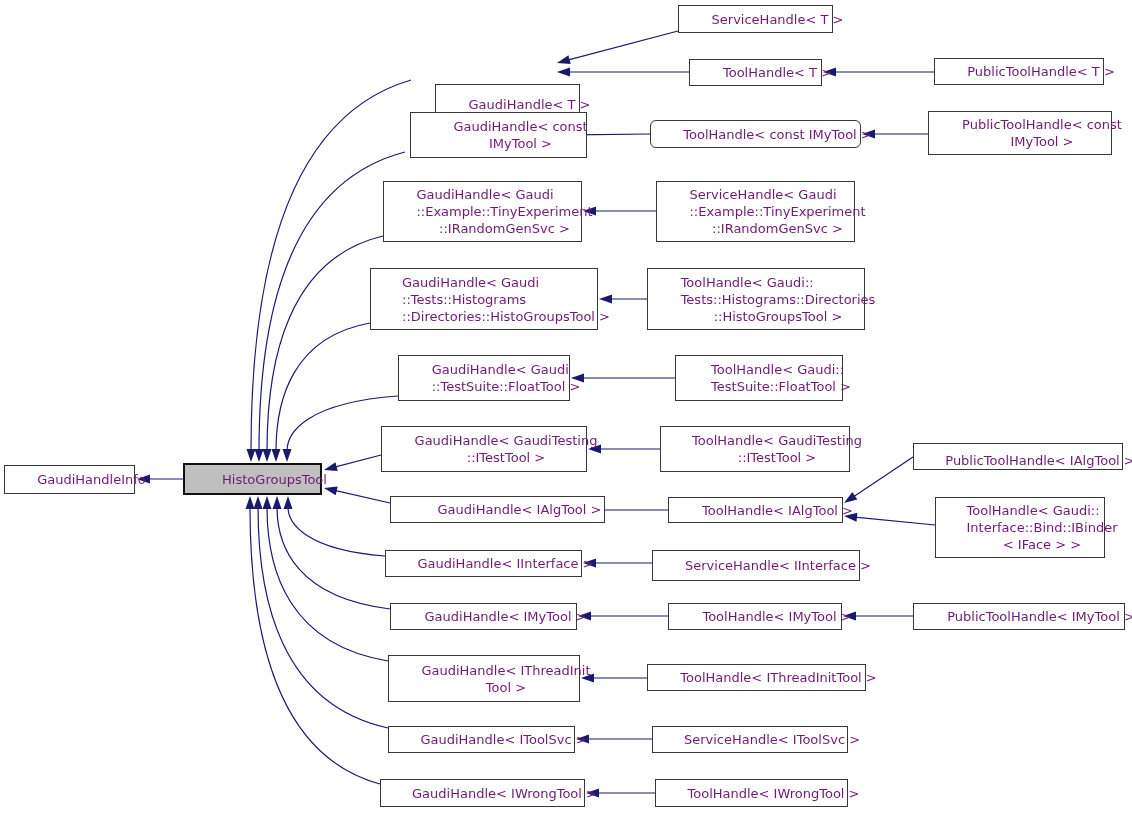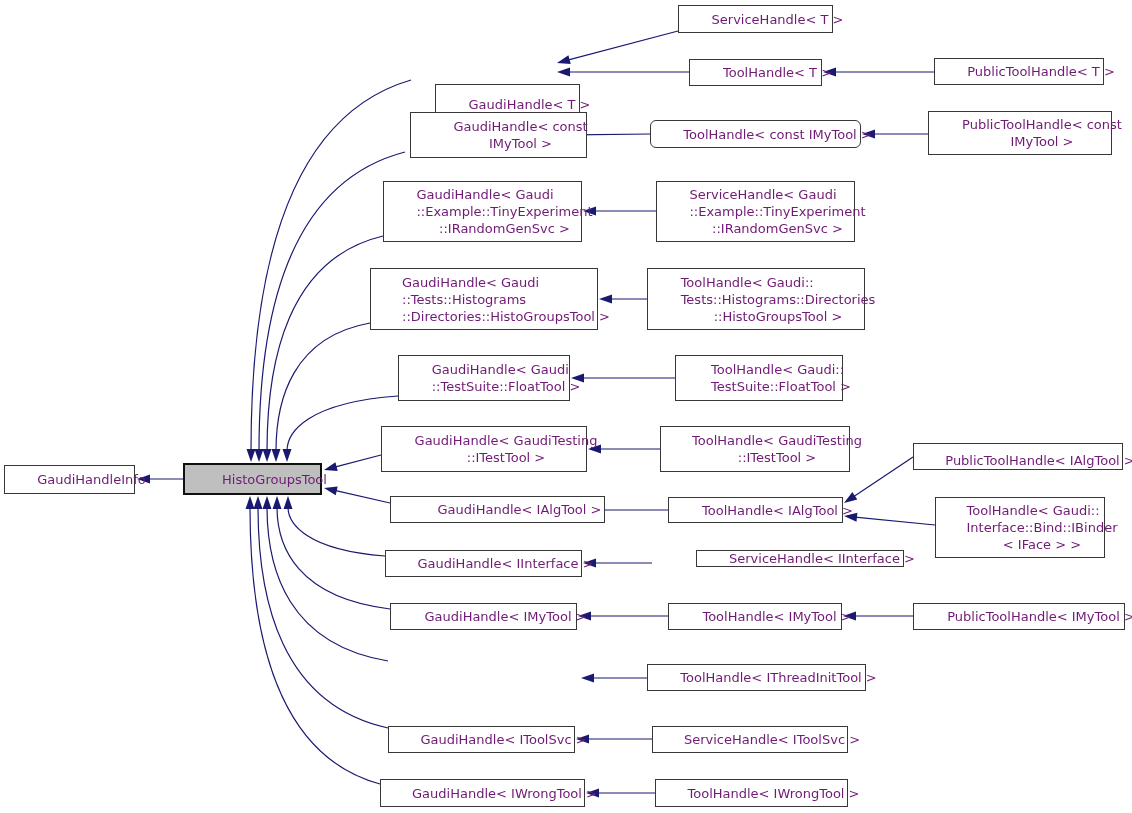--- a/index.html
+++ b/index.html
@@ -222,20 +222,26 @@
     <div class="node" style="left: 385px; top: 550px; width: 197px; height: 27px;">
       <div class="block">
         <div class="line">GaudiHandle&lt; IInterface &gt;</div>
       </div>
     </div>
     <div class="node" style="left: 390px; top: 603px; width: 187px; height: 27px;">
       <div class="block">
         <div class="line">GaudiHandle&lt; IMyTool &gt;</div>
       </div>
     </div>
+    <div class="node" style="left: 388px; top: 655px; width: 192px; height: 47px;">
+      <div class="block">
+        <div class="line">GaudiHandle&lt; IThreadInit</div>
+        <div class="line">Tool &gt;</div>
+      </div>
+    </div>
     <div class="node" style="left: 388px; top: 726px; width: 187px; height: 27px;">
       <div class="block">
         <div class="line">GaudiHandle&lt; IToolSvc &gt;</div>
       </div>
     </div>
     <div class="node" style="left: 380px; top: 779px; width: 205px; height: 28px;">
       <div class="block">
         <div class="line">GaudiHandle&lt; IWrongTool &gt;</div>
       </div>
     </div>
@@ -278,21 +284,21 @@
       <div class="block">
         <div class="line">ToolHandle&lt; GaudiTesting</div>
         <div class="line">::ITestTool &gt;</div>
       </div>
     </div>
     <div class="node" style="left: 668px; top: 497px; width: 175px; height: 26px;">
       <div class="block">
         <div class="line">ToolHandle&lt; IAlgTool &gt;</div>
       </div>
     </div>
-    <div class="node" style="left: 652px; top: 550px; width: 208px; height: 17px; margin-left: 44px;">
+    <div class="node" style="left: 652px; top: 550px; width: 208px; height: 31px;">
       <div class="block">
         <div class="line">ServiceHandle&lt; IInterface &gt;</div>
       </div>
     </div>
     <div class="node" style="left: 668px; top: 603px; width: 174px; height: 27px;">
       <div class="block">
         <div class="line">ToolHandle&lt; IMyTool &gt;</div>
       </div>
     </div>
     <div class="node" style="left: 647px; top: 664px; width: 219px; height: 27px;">

